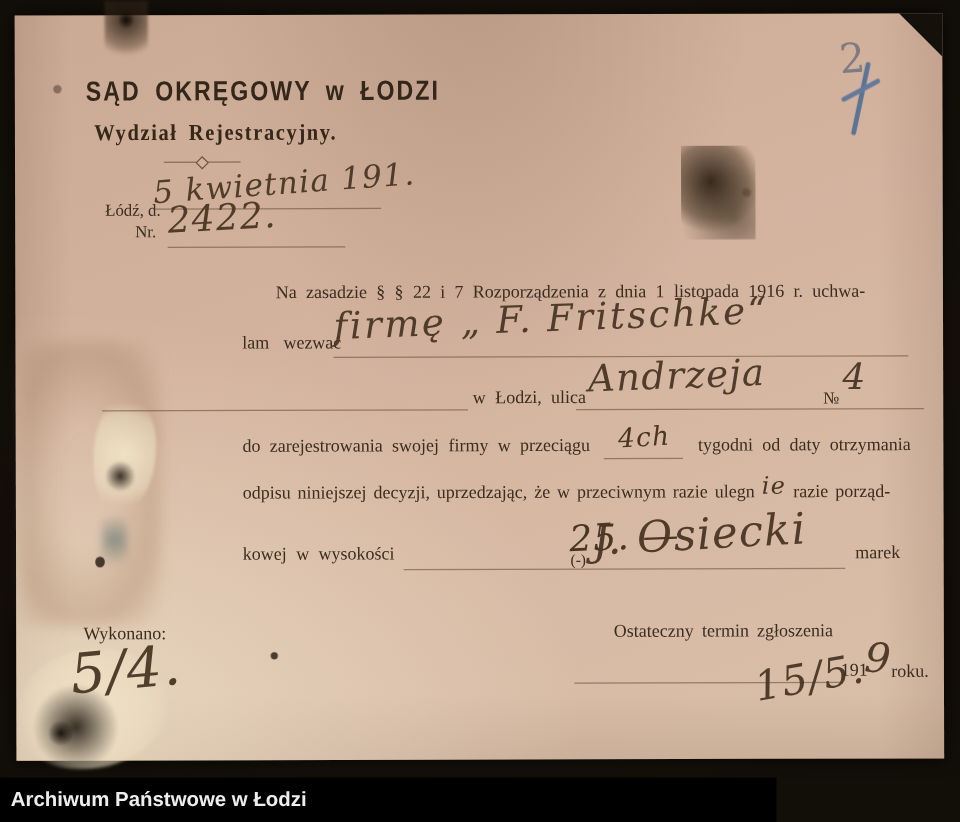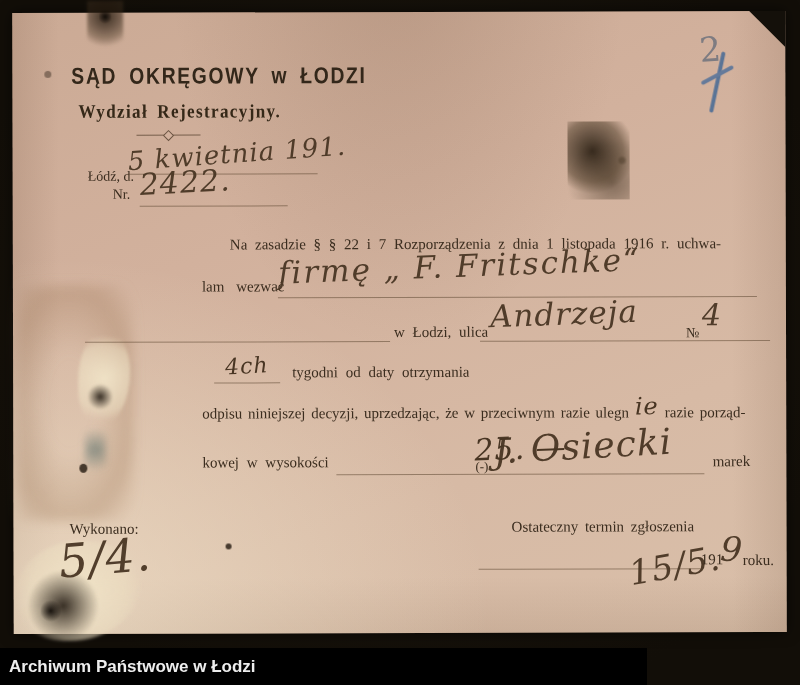--- a/index.html
+++ b/index.html
@@ -113,29 +113,30 @@
     <div class="rule" style="left:265px;top:285px;width:479px;"></div>
 
     <div class="rule" style="left:72px;top:329px;width:305px;"></div>
     <div class="printed body-line" style="left:381px;top:312px;">w Łodzi, ulica</div>
     <div class="hand" style="left:477px;top:284px;font-size:31px;transform:rotate(-2deg);">Andrzeja</div>
     <div class="printed" style="left:673px;top:314px;font-size:14px;">№</div>
     <div class="hand" style="left:689px;top:286px;font-size:30px;">4</div>
     <div class="rule" style="left:467px;top:329px;width:290px;"></div>
 
     <div class="row" style="left:189px;top:340px;">
+      <span class="printed-seg">do zarejestrowania swojej firmy w przeciągu</span>
       <span class="blank-box" style="width:66px;height:30px;margin:0 12px;">
         <span class="hand-inline" style="font-size:22px;transform:translateY(-4px) rotate(-3deg);">4ch</span>
       </span>
       <span class="printed-seg">tygodni od daty otrzymania</span>
     </div>
 
     <div class="row" style="left:189px;top:384px;">
       <span class="printed-seg" style="word-spacing:2px;">odpisu niniejszej decyzji, uprzedzając, że w przeciwnym razie ulegn</span>
-      <span class="hand-inline" style="font-size:24px;margin:0 6px;transform:translateY(-3px);">ie</span>
+      <span class="hand-inline" style="font-size:20px;margin:0 6px;transform:translateY(-3px);">ie</span>
       <span class="printed-seg" style="word-spacing:2px;">razie porząd-</span>
     </div>
 
     <div class="row" style="left:189px;top:428px;">
       <span class="printed-seg">kowej w wysokości</span>
       <span class="blank-box" style="width:368px;height:34px;margin:0 8px;">
         <span class="hand-inline" style="font-size:30px;transform:translateY(-8px) rotate(-2deg);">25. —</span>
       </span>
       <span class="printed-seg">marek</span>
     </div>

